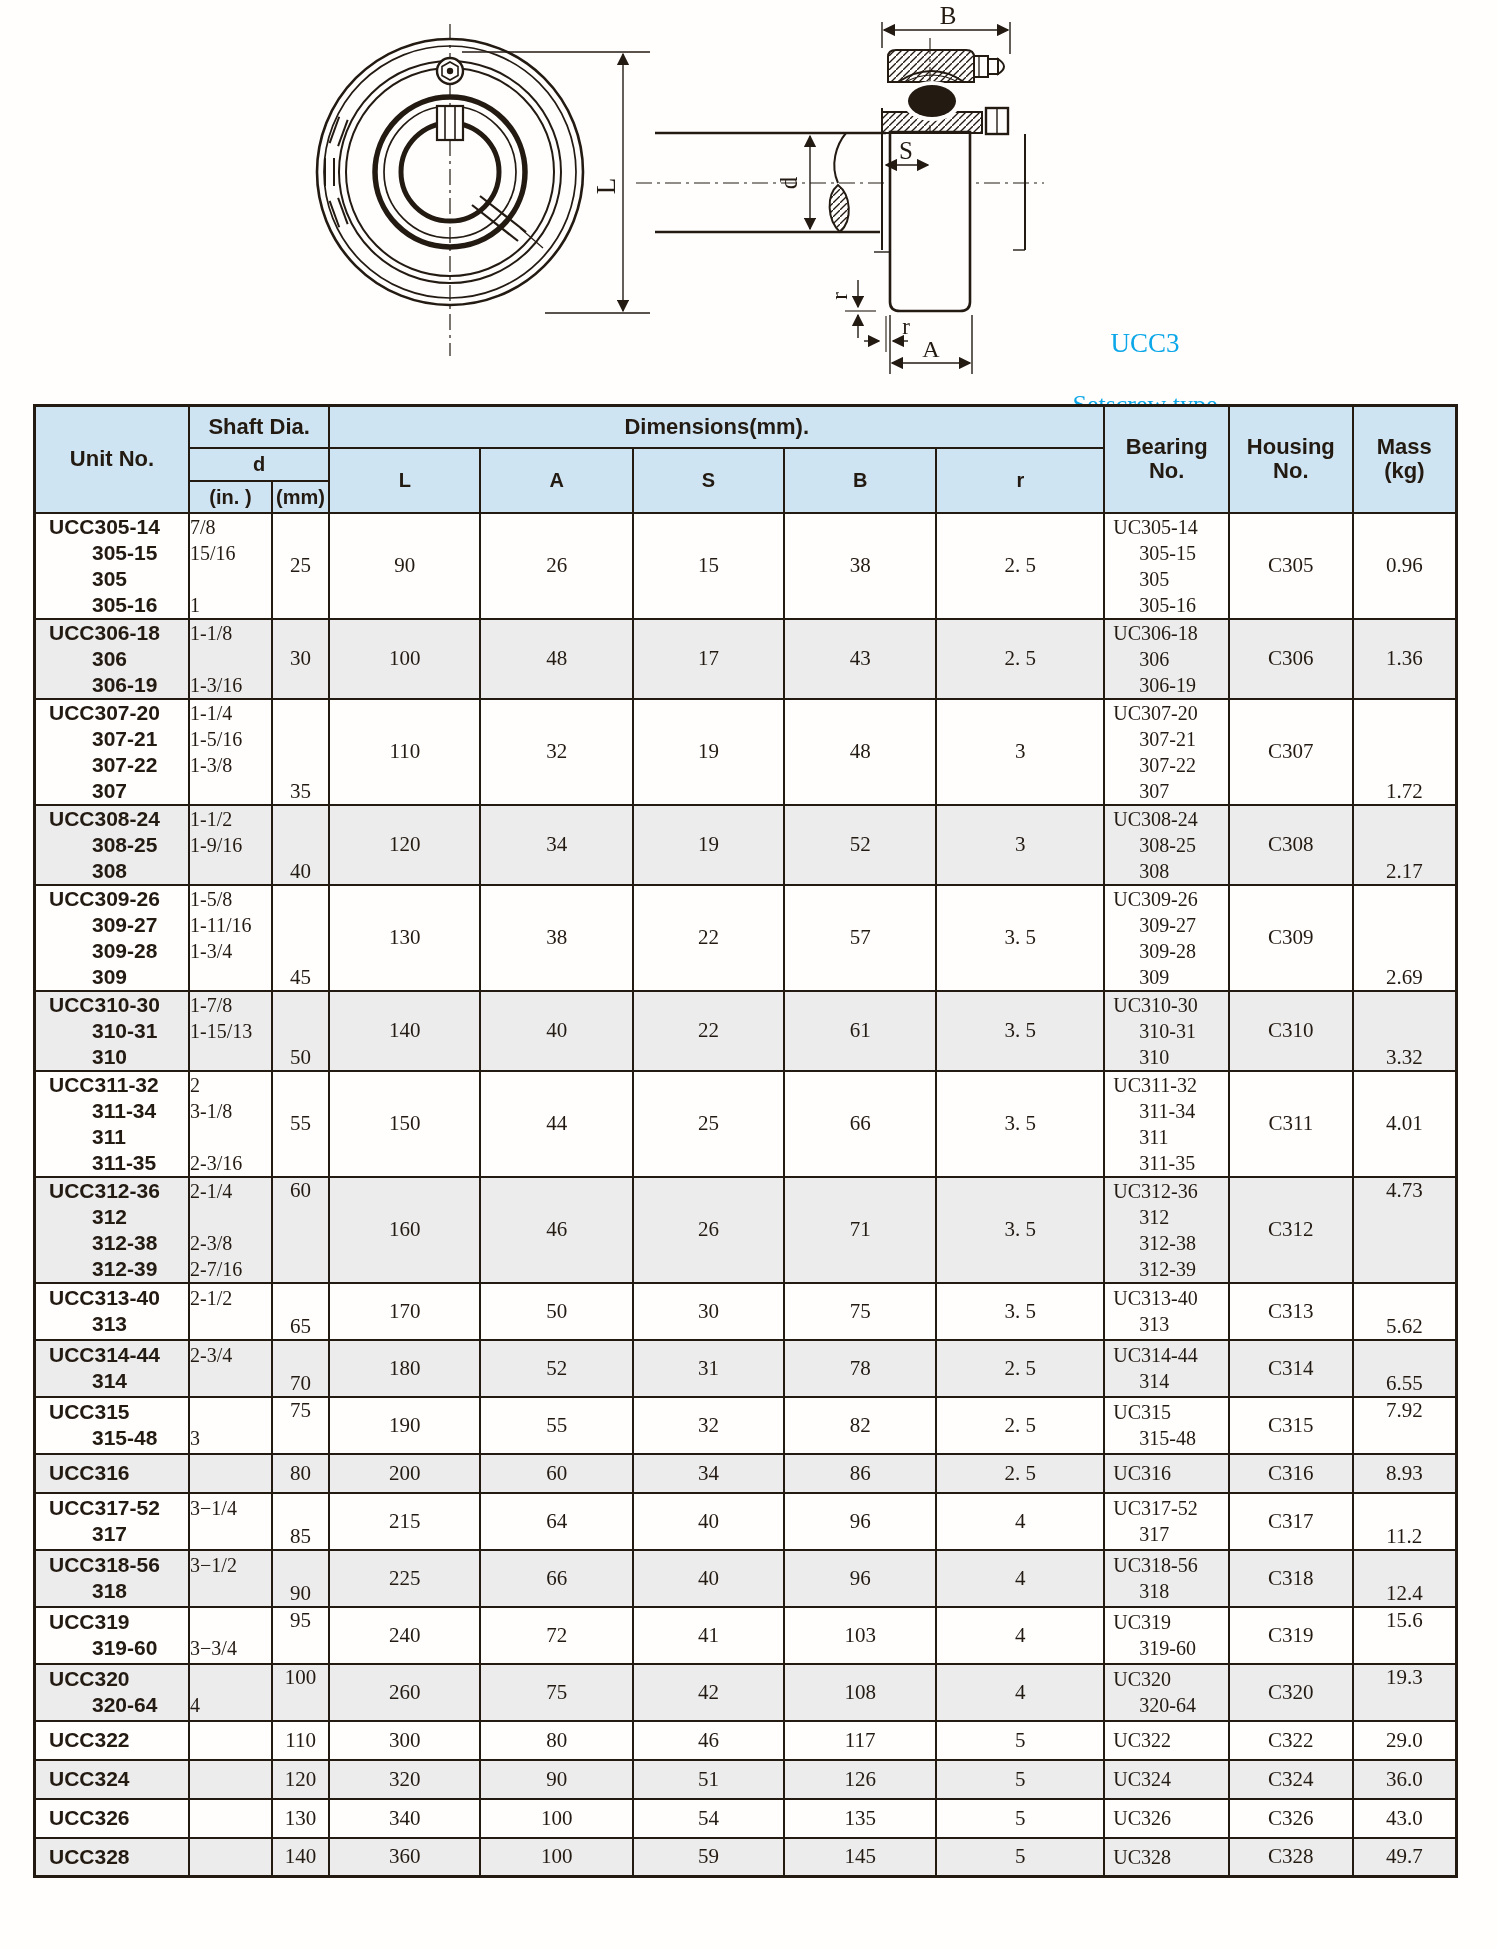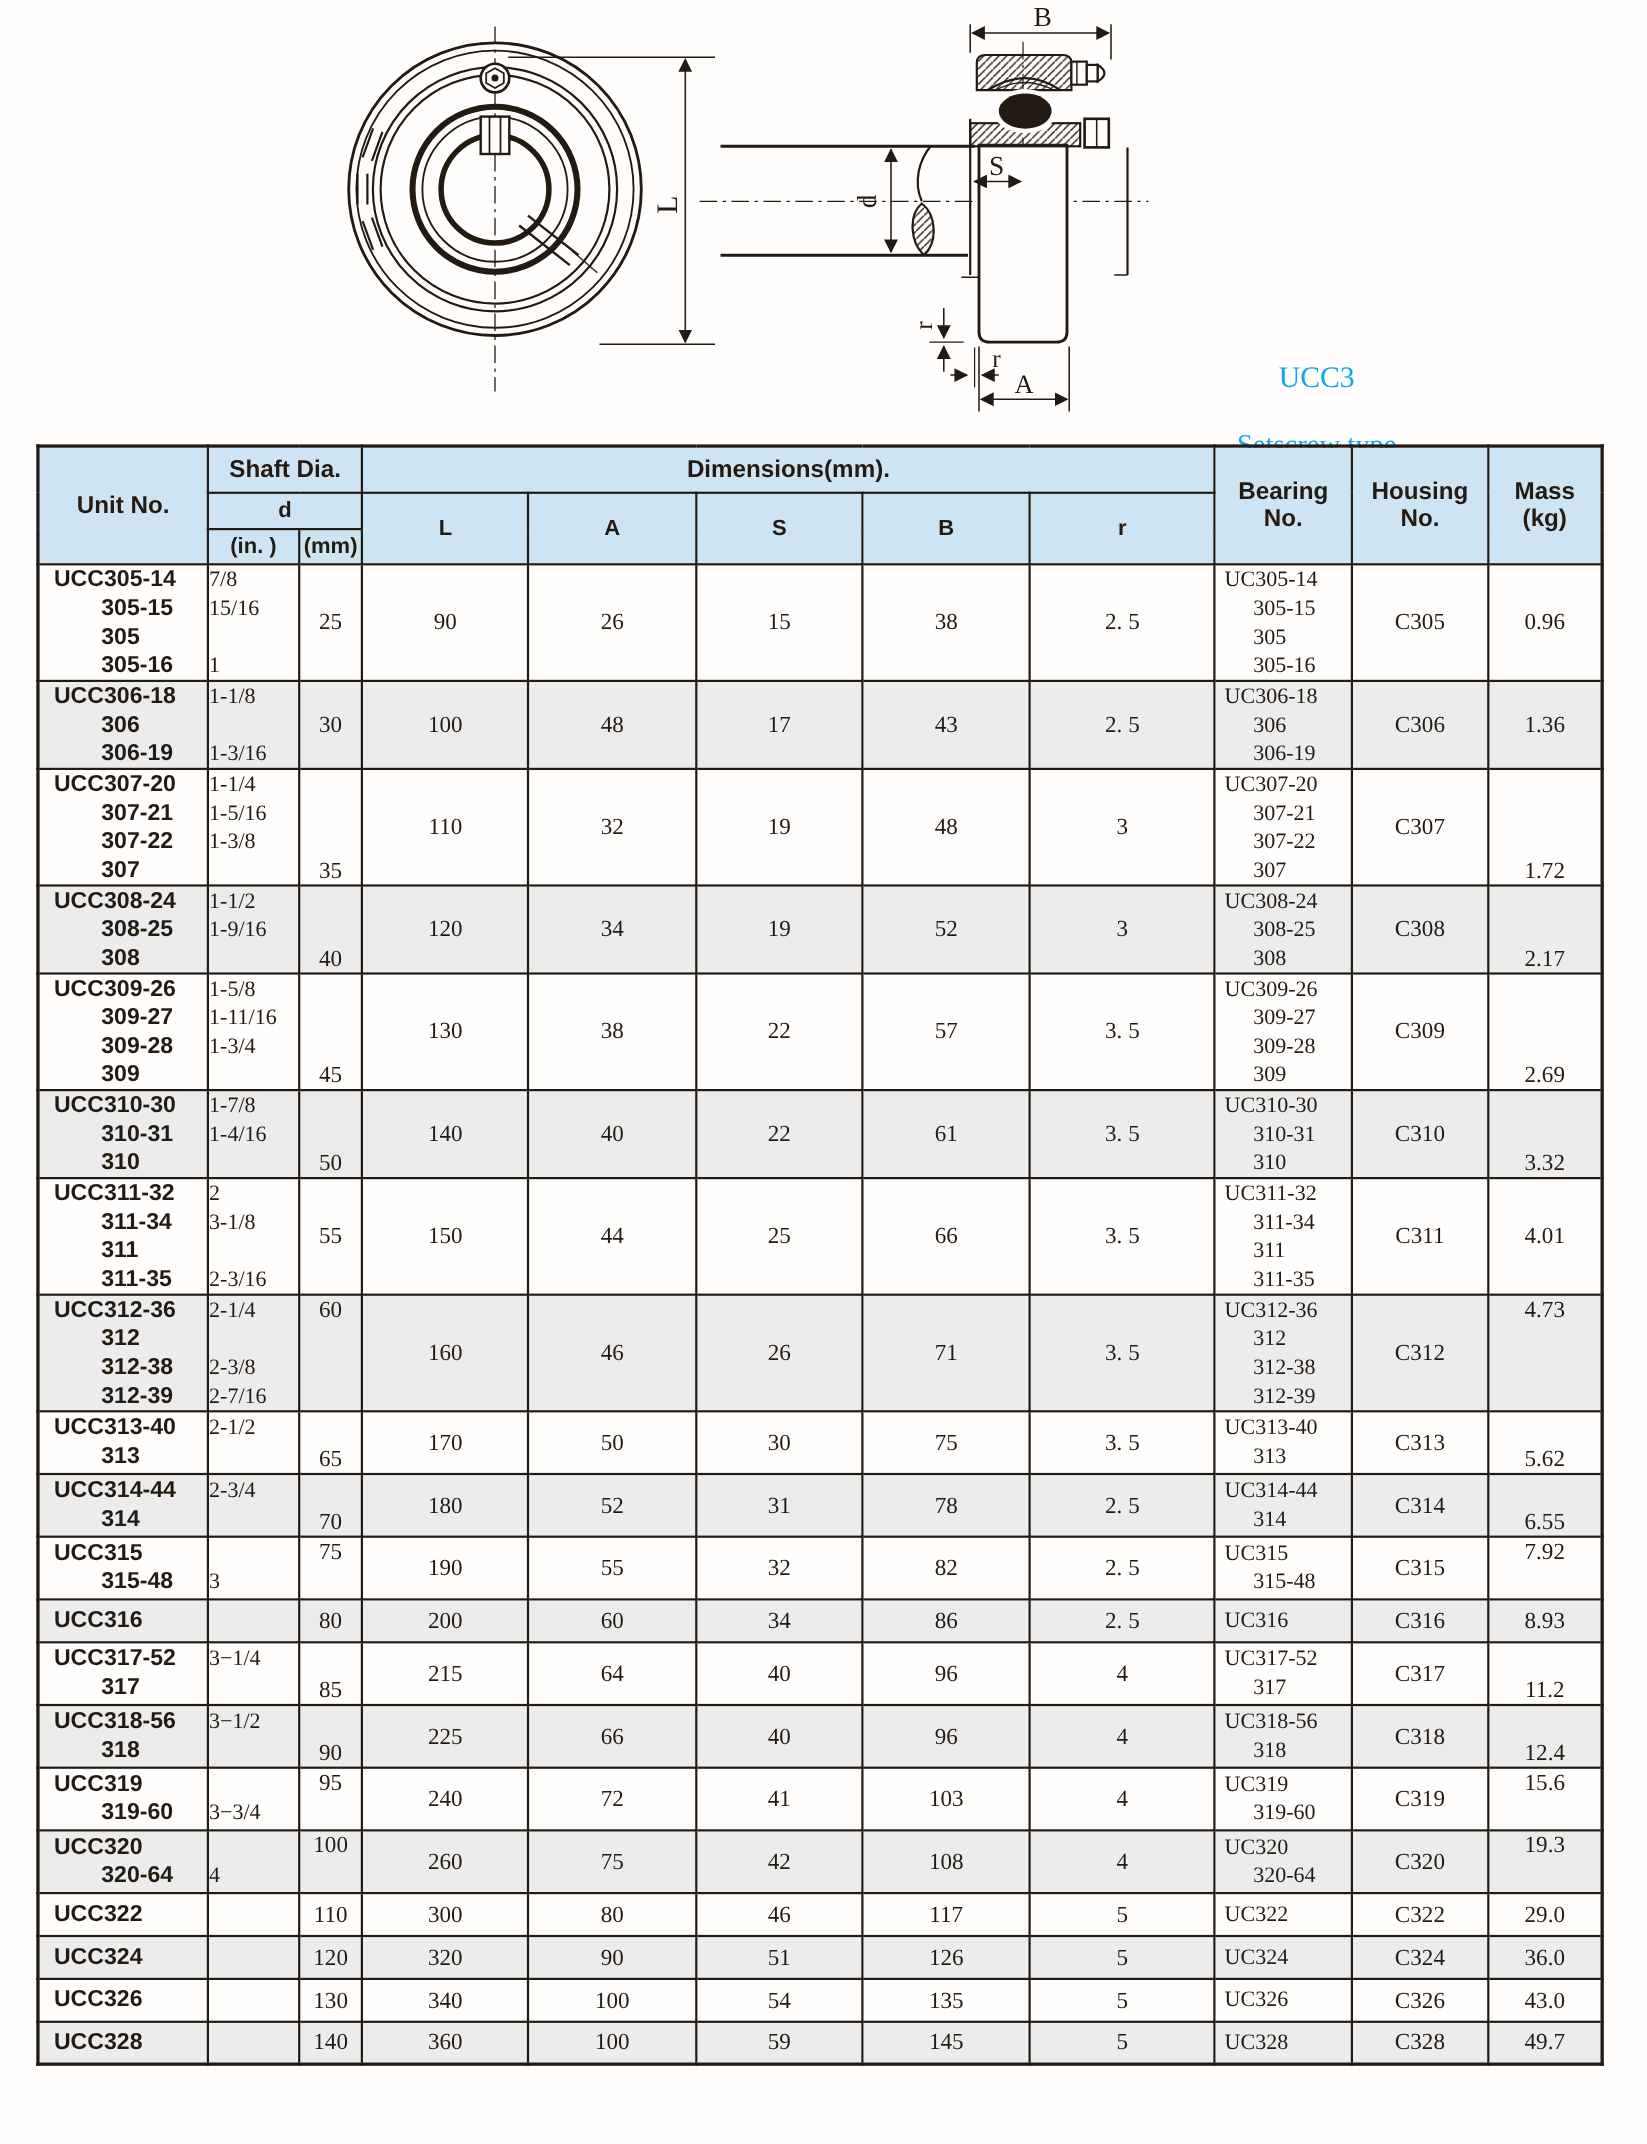--- a/index.html
+++ b/index.html
@@ -1,21 +1,21 @@
 <!DOCTYPE html>
 <html><head>
 <meta charset="utf-8">
 <style>
   html,body{margin:0;padding:0;background:#fff;}
   .page{position:relative;width:1497px;height:1949px;background:#fffefd;overflow:hidden;
         font-family:"Liberation Sans",sans-serif;color:#231a12;}
   svg text{font-family:"Liberation Serif",serif;fill:#231a12;}
 
   
-  .callout{position:absolute;left:1080px;top:329px;width:234px;text-align:center;
+  .callout{position:absolute;left:1028px;top:329px;width:234px;text-align:center;
            font-family:"Liberation Serif",serif;color:#0ba7e8;line-height:29px;}
   .callout .l1{font-size:27px;}
   .callout .l2{font-size:26px;margin-top:32px;}
 
   
   table.spec{position:absolute;left:33px;top:404px;width:1425px;border-collapse:collapse;
              table-layout:fixed;border:3px solid #231a12;}
   table.spec th,table.spec td{border:2px solid #231a12;padding:0;overflow:hidden;}
   thead th{background:#cfe4f3;font-family:"Liberation Sans",sans-serif;font-weight:700;
            font-size:22px;text-align:center;white-space:pre-line;line-height:24px;}
@@ -350,21 +350,21 @@
           <td class="num v-bot">2.69</td>
         </tr>
         <tr class="h3 shaded">
           <td class="col-unit">
             <div class="first">UCC310-30</div>
             <div class="cont">310-31</div>
             <div class="cont">310</div>
           </td>
           <td class="col-in">
             <div class="first">1-7/8</div>
-            <div class="cont">1-4/16</div>
+            <div class="cont">1-15/13</div>
             <div class="cont">&nbsp;</div>
           </td>
           <td class="num v-bot">50</td>
           <td class="num">140</td>
           <td class="num">40</td>
           <td class="num">22</td>
           <td class="num">61</td>
           <td class="num">3. 5</td>
           <td class="col-bearing">
             <div class="first">UC310-30</div>

